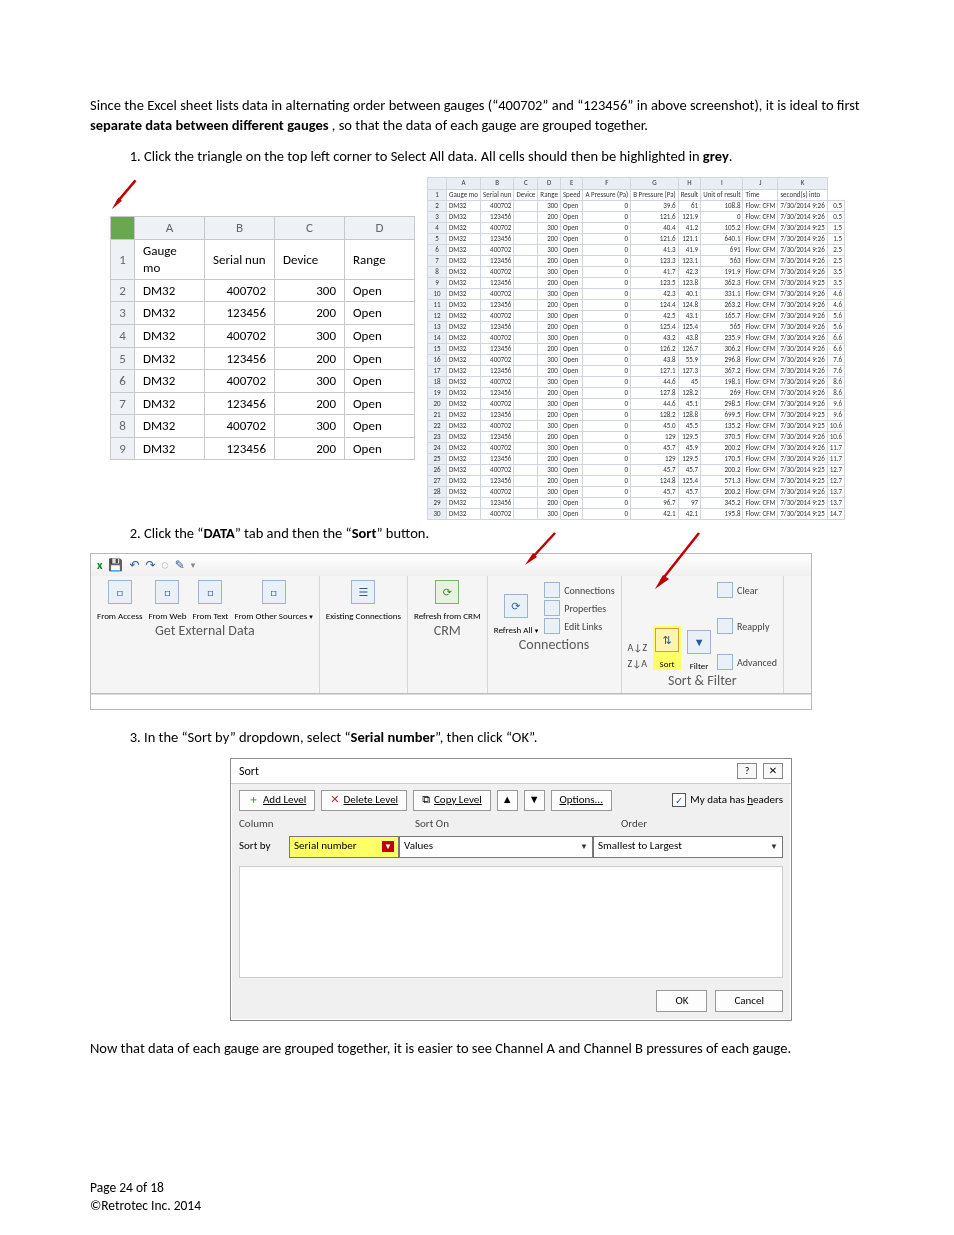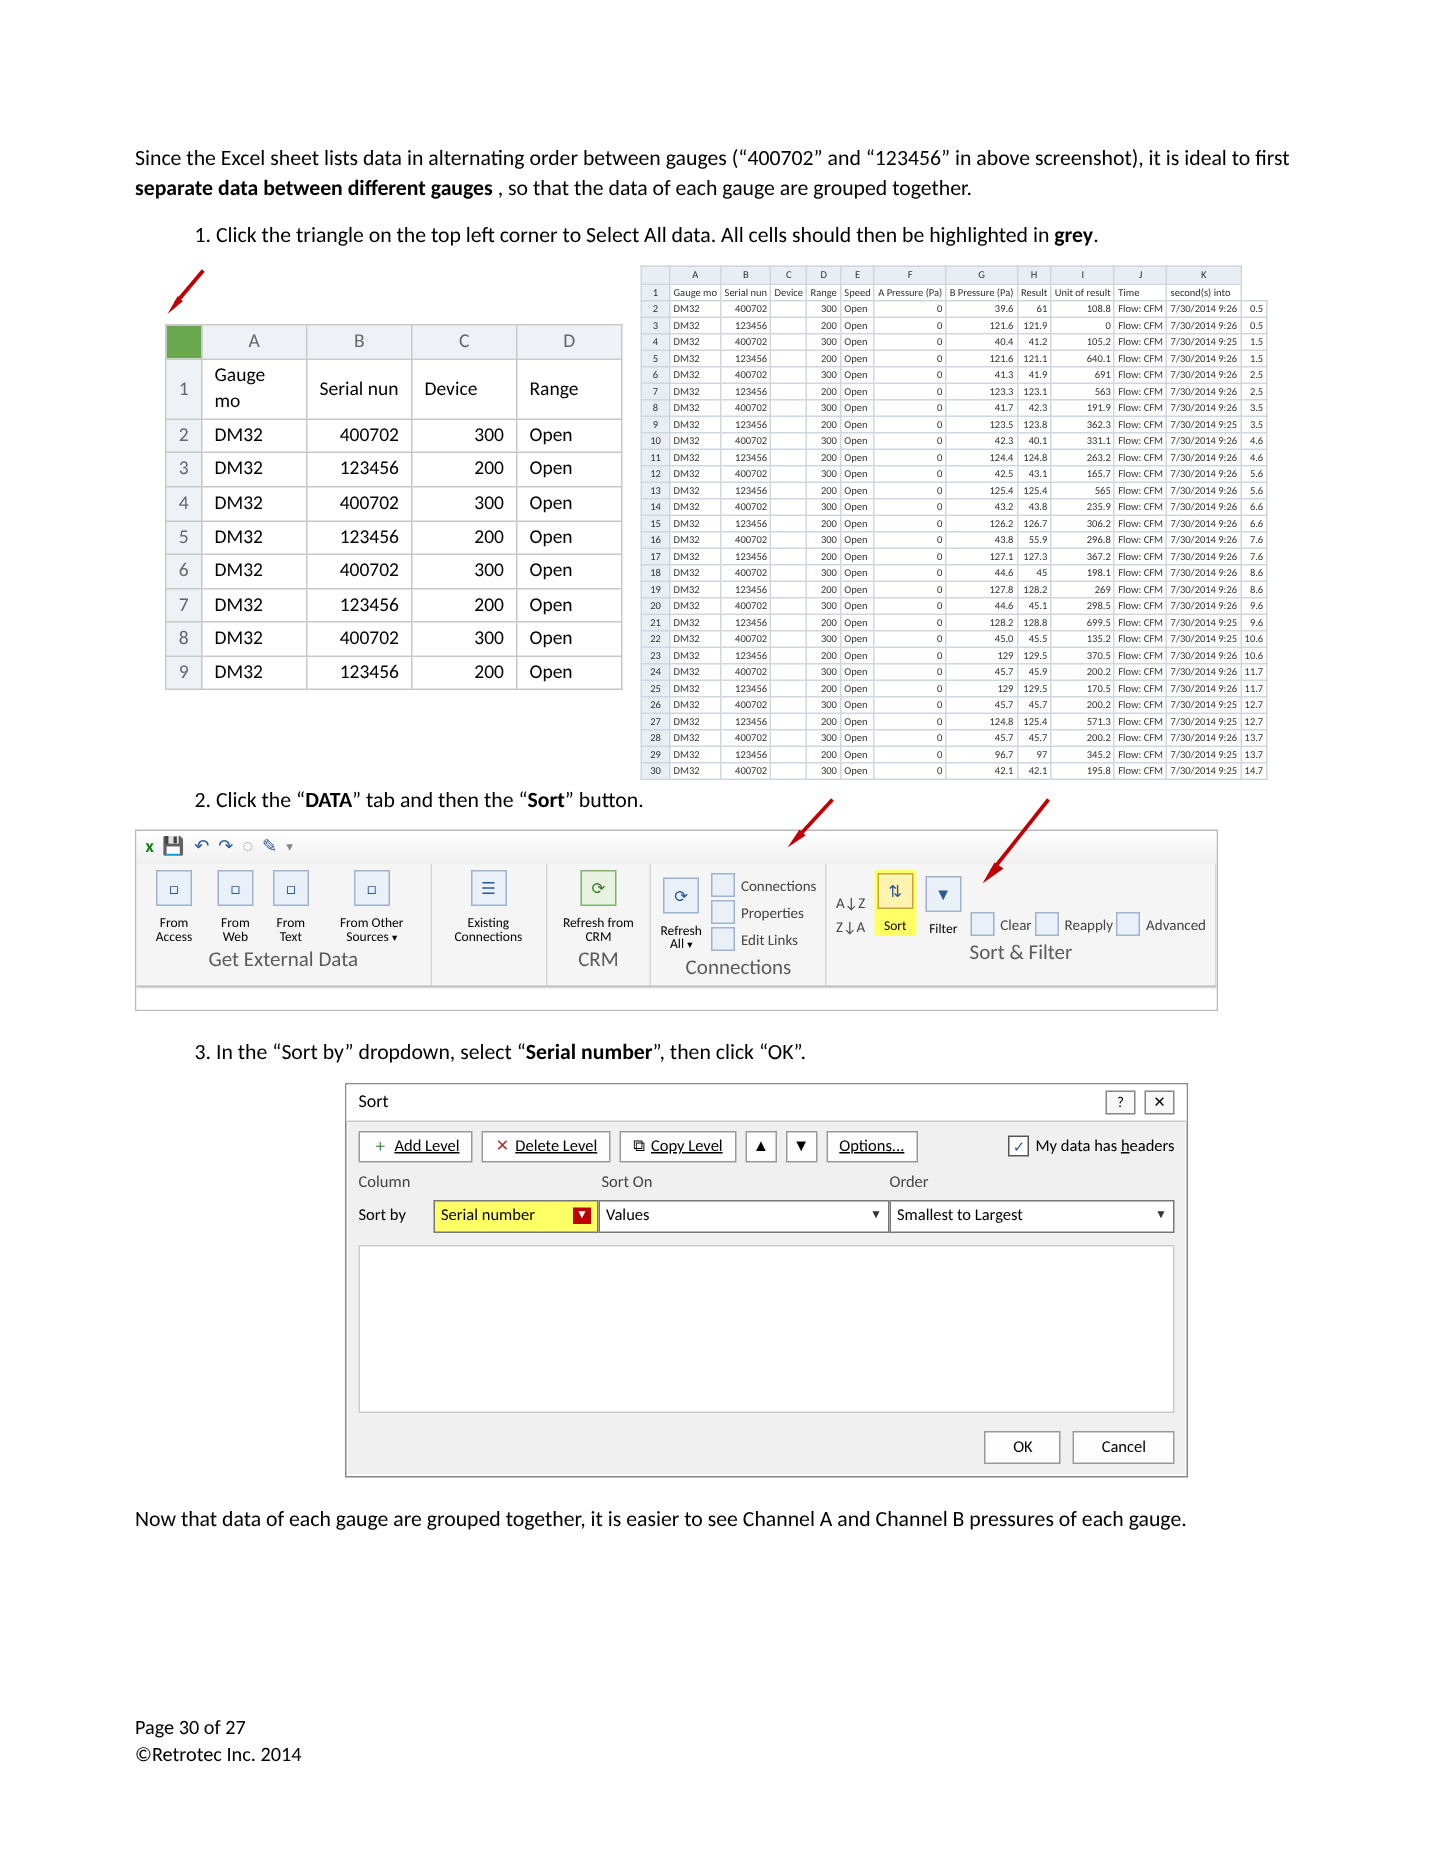--- a/index.html
+++ b/index.html
@@ -45,21 +45,21 @@
   .small-link .g2 { width:14px; height:14px; border:1px solid #9db4cc; background:#eaf0f7; display:inline-block;}
   
   .dialog { width:560px; margin:8px 0 0 140px; border:1px solid #8a8a8a; background:#f0f0f0; font-family:'Segoe UI', Calibri, Arial, sans-serif; font-size:12px; box-shadow:0 0 0 1px #fff inset; }
   .dlg-title { display:flex; justify-content:space-between; align-items:center; padding:4px 8px; background:#fff; border-bottom:1px solid #ccc;}
   .dlg-title .winbtn { display:flex; gap:6px;}
   .dlg-title .winbtn span { width:18px; height:14px; border:1px solid #888; display:flex; align-items:center; justify-content:center; font-size:10px; background:#f8f8f8;}
   .dlg-tools { display:flex; gap:6px; align-items:center; padding:6px 8px; }
   .dlg-btn { border:1px solid #999; background:#fdfdfd; padding:2px 8px; font-size:11px; display:flex; align-items:center; gap:4px;}
   .dlg-btn.small{ padding:2px 4px;}
   .dlg-check { margin-left:auto; display:flex; align-items:center; gap:4px; font-size:11px;}
-  .dlg-cols { display:flex; padding:0 8px; gap:2px; font-size:11px; color:#444;}
+  .dlg-cols { display:flex; padding:0 8px; gap:16px; font-size:11px; color:#444;}
   .dlg-cols .c1{width:160px;} .dlg-cols .c2{width:190px;} .dlg-cols .c3{flex:1;}
   .dlg-row { display:flex; padding:4px 8px; gap:0; align-items:center;}
   .dlg-row .lab { width:50px; font-size:11px;}
   .ddown { border:1px solid #777; background:#fff; height:20px; display:flex; align-items:center; justify-content:space-between; padding:0 4px; font-size:11px;}
   .ddown .car { font-size:8px; color:#333;}
   .ddown.y { background:#ffff66; width:100px;}
   .ddown.w1{ width:184px;align-items:center;}
   .ddown.w2{ flex:1;}
   .dlg-space { height:110px; margin:4px 8px; border:1px solid #ccc; background:#fff;}
   .dlg-foot { display:flex; justify-content:flex-end; gap:8px; padding:8px;}
@@ -735,21 +735,21 @@
               </span>
           </div>
           <div class="ic sort-hl" style="padding:2px;">
               <span class="glyph" style="background:#fff3b0;border-color:#caa53a;">⇅</span>
               <span class="lbl">Sort</span>
             </div>
           <div class="ic">
               <span class="glyph">▼</span>
               <span class="lbl">Filter</span>
             </div>
-          <div style="display:flex; flex-direction:row; gap:2px; padding-top:2px;">
+          <div style="display:flex; flex-direction:column; gap:20px; padding-top:2px;">
             <span class="small-link">
                 <span class="g2"></span>
                 <span>Clear</span>
               </span>
             <span class="small-link">
                 <span class="g2"></span>
                 <span>Reapply</span>
               </span>
             <span class="small-link">
                 <span class="g2"></span>
@@ -825,15 +825,15 @@
   <div class="dlg-space"></div>
   <div class="dlg-foot">
     <span class="dlg-btn">OK</span>
     <span class="dlg-btn">Cancel</span>
   </div>
 </div>
 
 <p class="para" style="margin-top:18px;">Now that data of each gauge are grouped together, it is easier to see Channel A and Channel B pressures of each gauge.</p>
 
 <div class="footer">
-  <div>Page 30 of 27</div>
+  <div>Page 24 of 18</div>
   <div>©Retrotec Inc. 2014</div>
 </div>
 
 </body></html>

